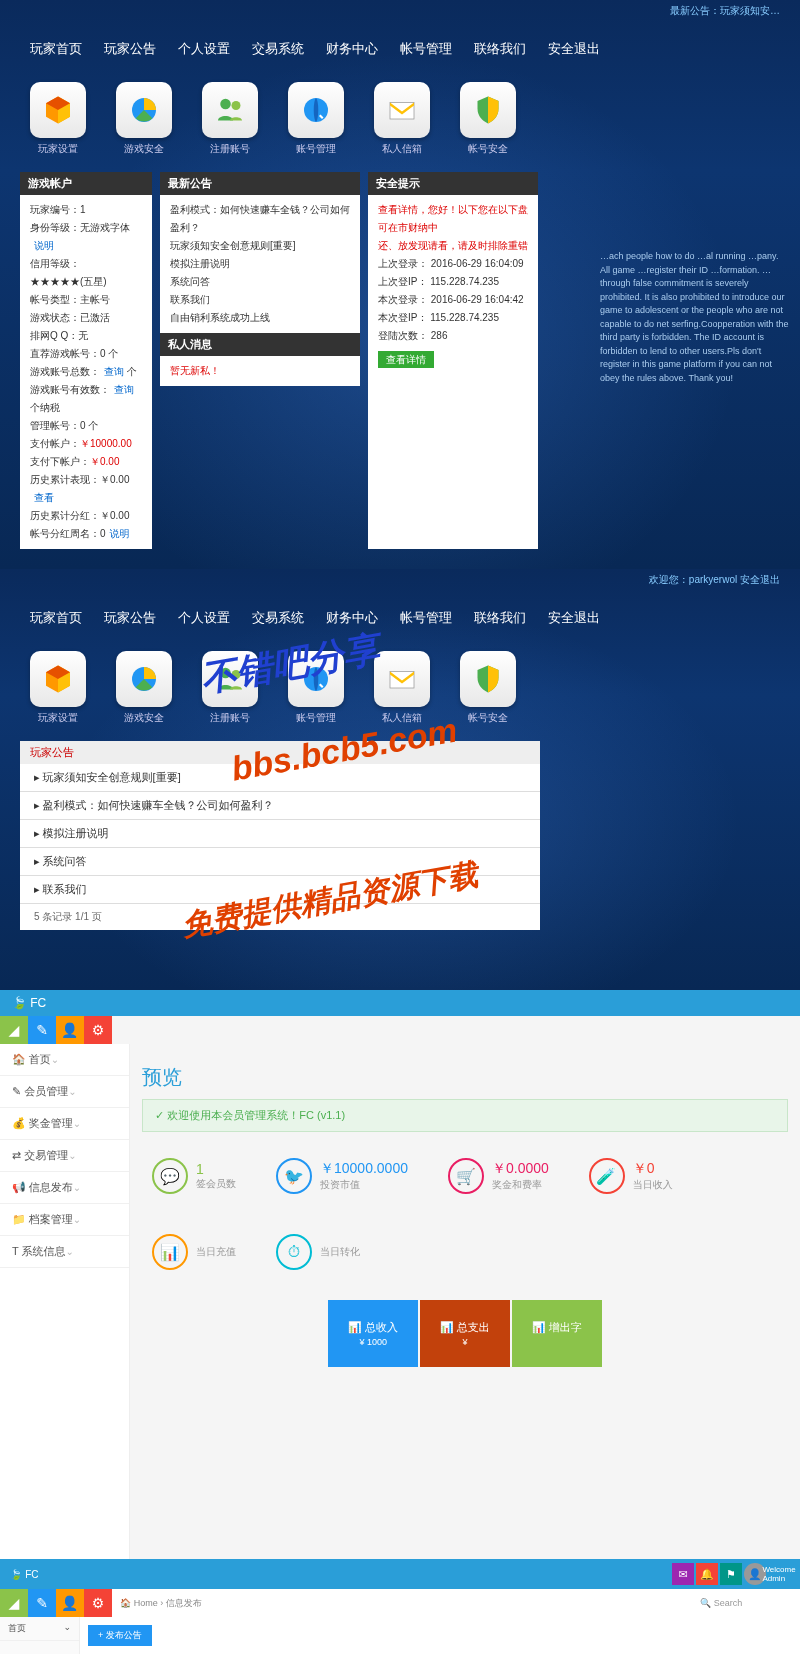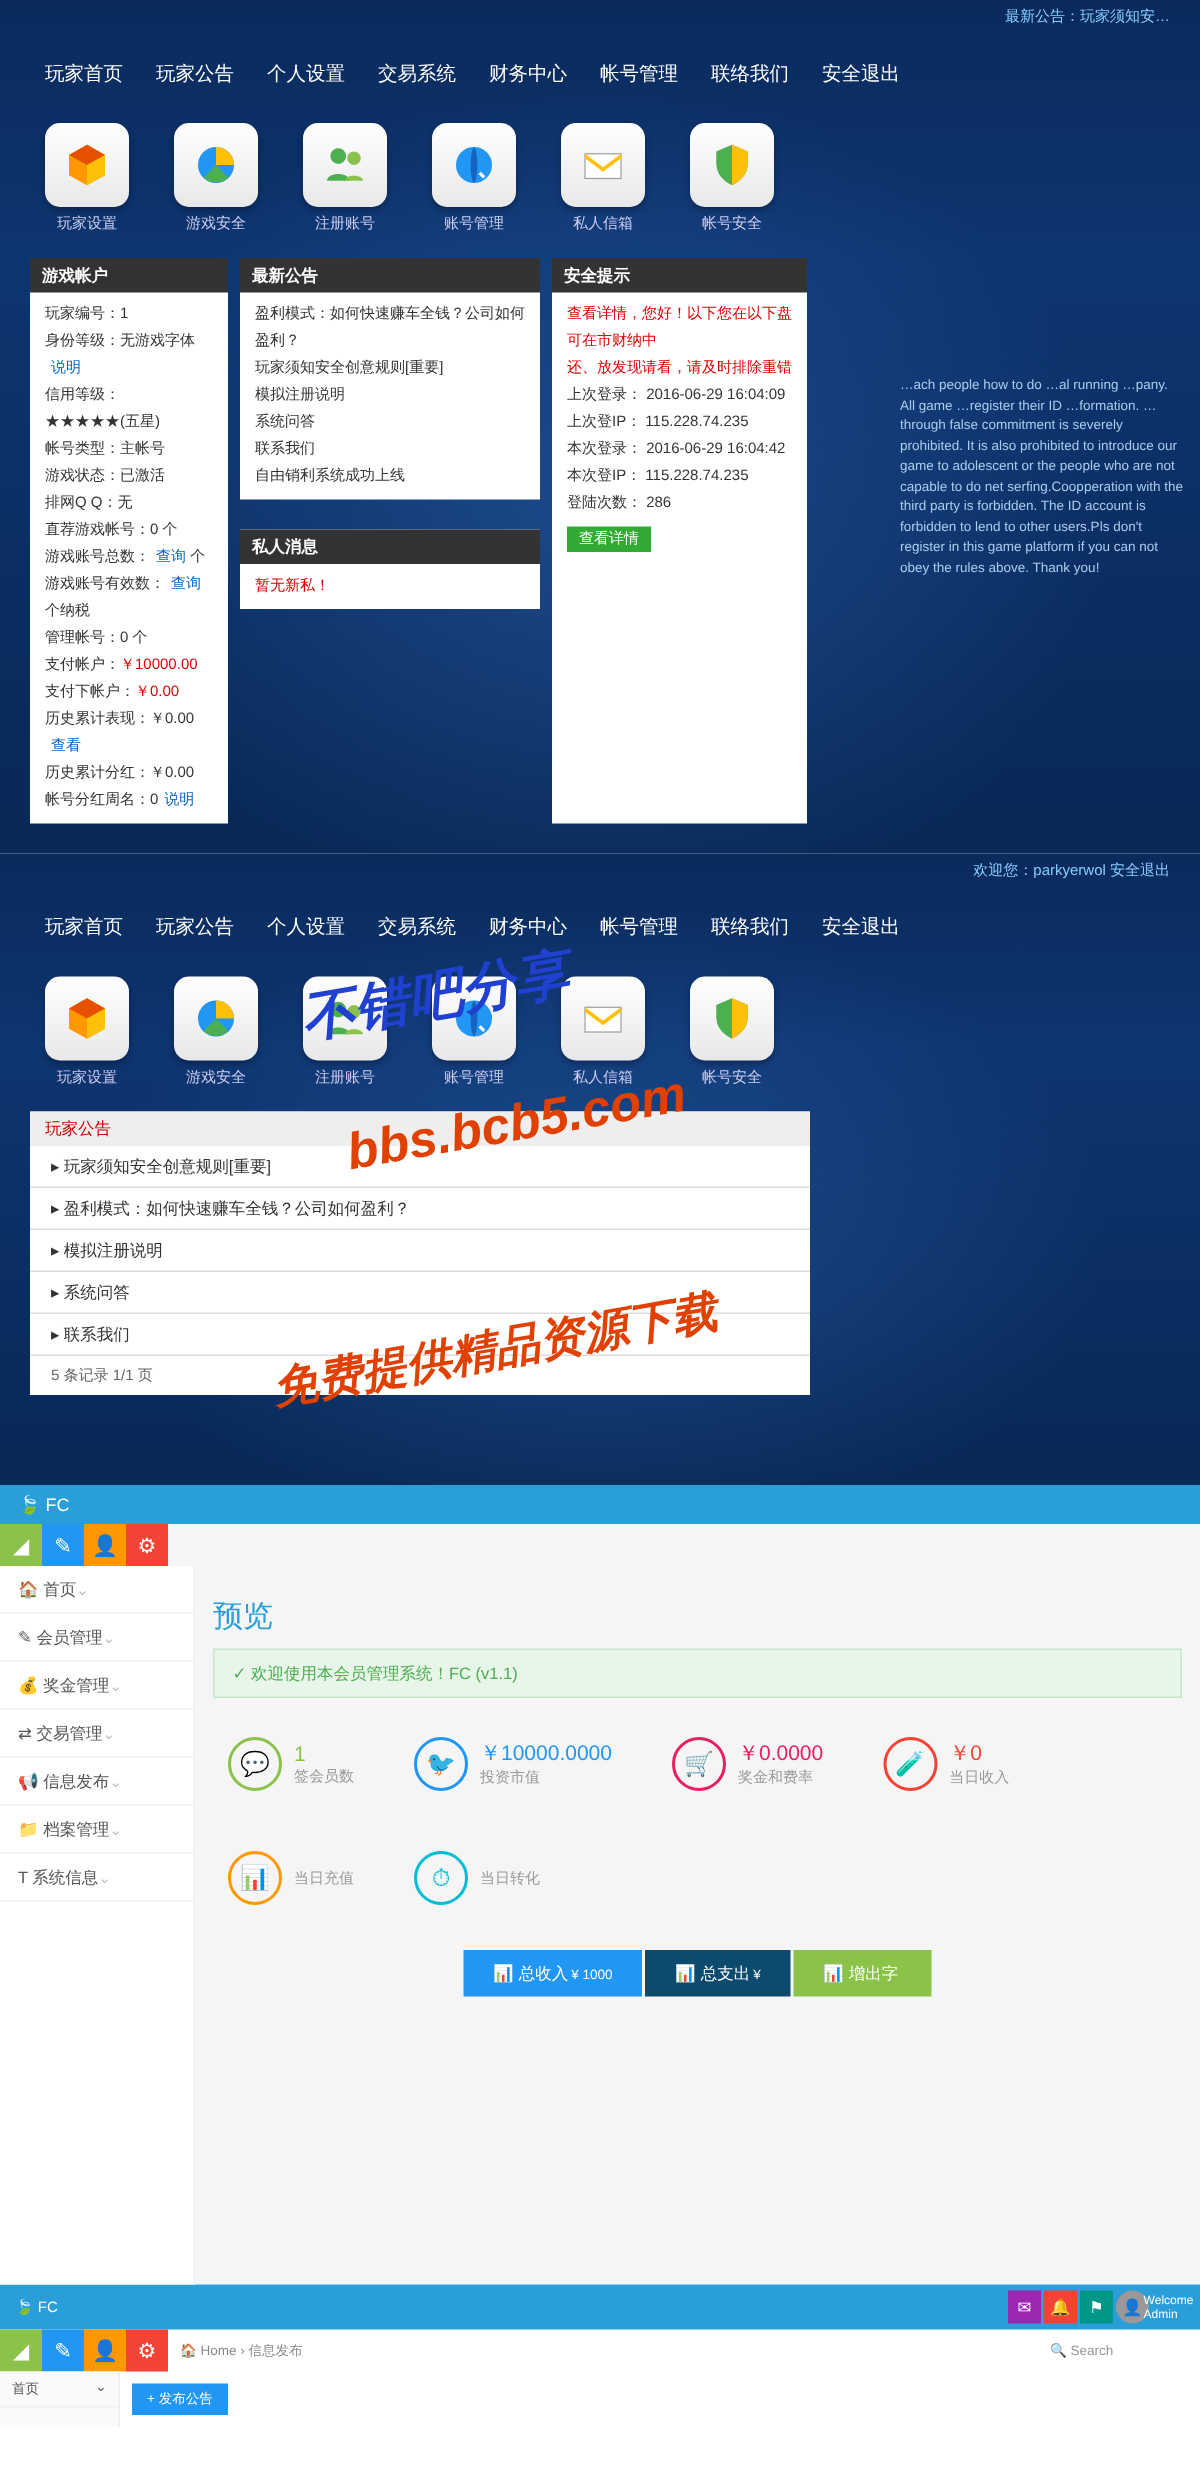--- a/index.html
+++ b/index.html
@@ -59,22 +59,22 @@
 .stat-icon{width:36px;height:36px;border-radius:50%;border:2px solid;display:flex;align-items:center;justify-content:center;font-size:16px}
 .si-green{border-color:#8bc34a;color:#8bc34a}
 .si-blue{border-color:#2196f3;color:#2196f3}
 .si-pink{border-color:#e91e63;color:#e91e63}
 .si-red{border-color:#f44336;color:#f44336}
 .si-orange{border-color:#ff9800;color:#ff9800}
 .si-teal{border-color:#00bcd4;color:#00bcd4}
 .stat-text .v{font-size:14px}
 .stat-text .l{font-size:10px;color:#999}
 .action-btns{display:flex;gap:2px;margin-top:20px;justify-content:center}
-.abtn{padding:8px 20px;color:#fff;font-size:11px;display:flex;align-items:center;gap:2px}
-.ab-blue{background:#2196f3}.ab-gray{background:#0c4a6e}.ab-green{background:#8bc34a}
+.abtn{padding:20px 20px;color:#fff;font-size:11px;display:flex;flex-direction:column;align-items:center;gap:2px}
+.ab-blue{background:#2196f3}.ab-gray{background:#c2410c}.ab-green{background:#8bc34a}
 
 
 .admin2{background:#fff;font-size:10px;color:#555}
 .admin2-top{background:#2a9ed8;color:#fff;padding:4px 10px;display:flex;justify-content:space-between;align-items:center}
 .top-icons{display:flex;gap:2px;align-items:center}
 .top-icons span{width:22px;height:22px;display:flex;align-items:center;justify-content:center;font-size:11px}
 .ti-purple{background:#9c27b0}.ti-red{background:#f44336}.ti-teal{background:#009688}
 .search-box{background:#fff;border-radius:10px;padding:2px 8px;font-size:9px;color:#999;width:100px}
 .admin2-body{display:flex}
 .sidebar2{width:80px;background:#fafafa;border-right:1px solid #eee;font-size:9px}
@@ -172,21 +172,21 @@
           <div>游戏账号总数：<span class=""></span><a href="#">查询</a> 个</div>
           <div>游戏账号有效数：<span class=""></span><a href="#">查询</a> 个纳税</div>
           <div>管理帐号：<span class="">0 个</span></div>
           <div>支付帐户：<span class="red">￥10000.00</span></div>
           <div>支付下帐户：<span class="red">￥0.00</span></div>
           <div>历史累计表现：<span class="">￥0.00</span><a href="#">查看</a></div>
           <div>历史累计分红：<span class="">￥0.00</span></div>
           <div>帐号分红周名：<span class="">0</span><a href="#">说明</a></div>
         </div>
     </div>
-    <div style="display:flex;flex-direction:column;gap:20px">
+    <div style="display:flex;flex-direction:column;gap:0">
       <div class="panel p2">
         <div class="panel-h panel-dark">最新公告</div>
         <div class="panel-body" id="notice-items">
             <div>盈利模式：如何快速赚车全钱？公司如何盈利？</div>
             <div>玩家须知安全创意规则[重要]</div>
             <div>模拟注册说明</div>
             <div>系统问答</div>
             <div>联系我们</div>
             <div>自由销利系统成功上线</div>
           </div>

